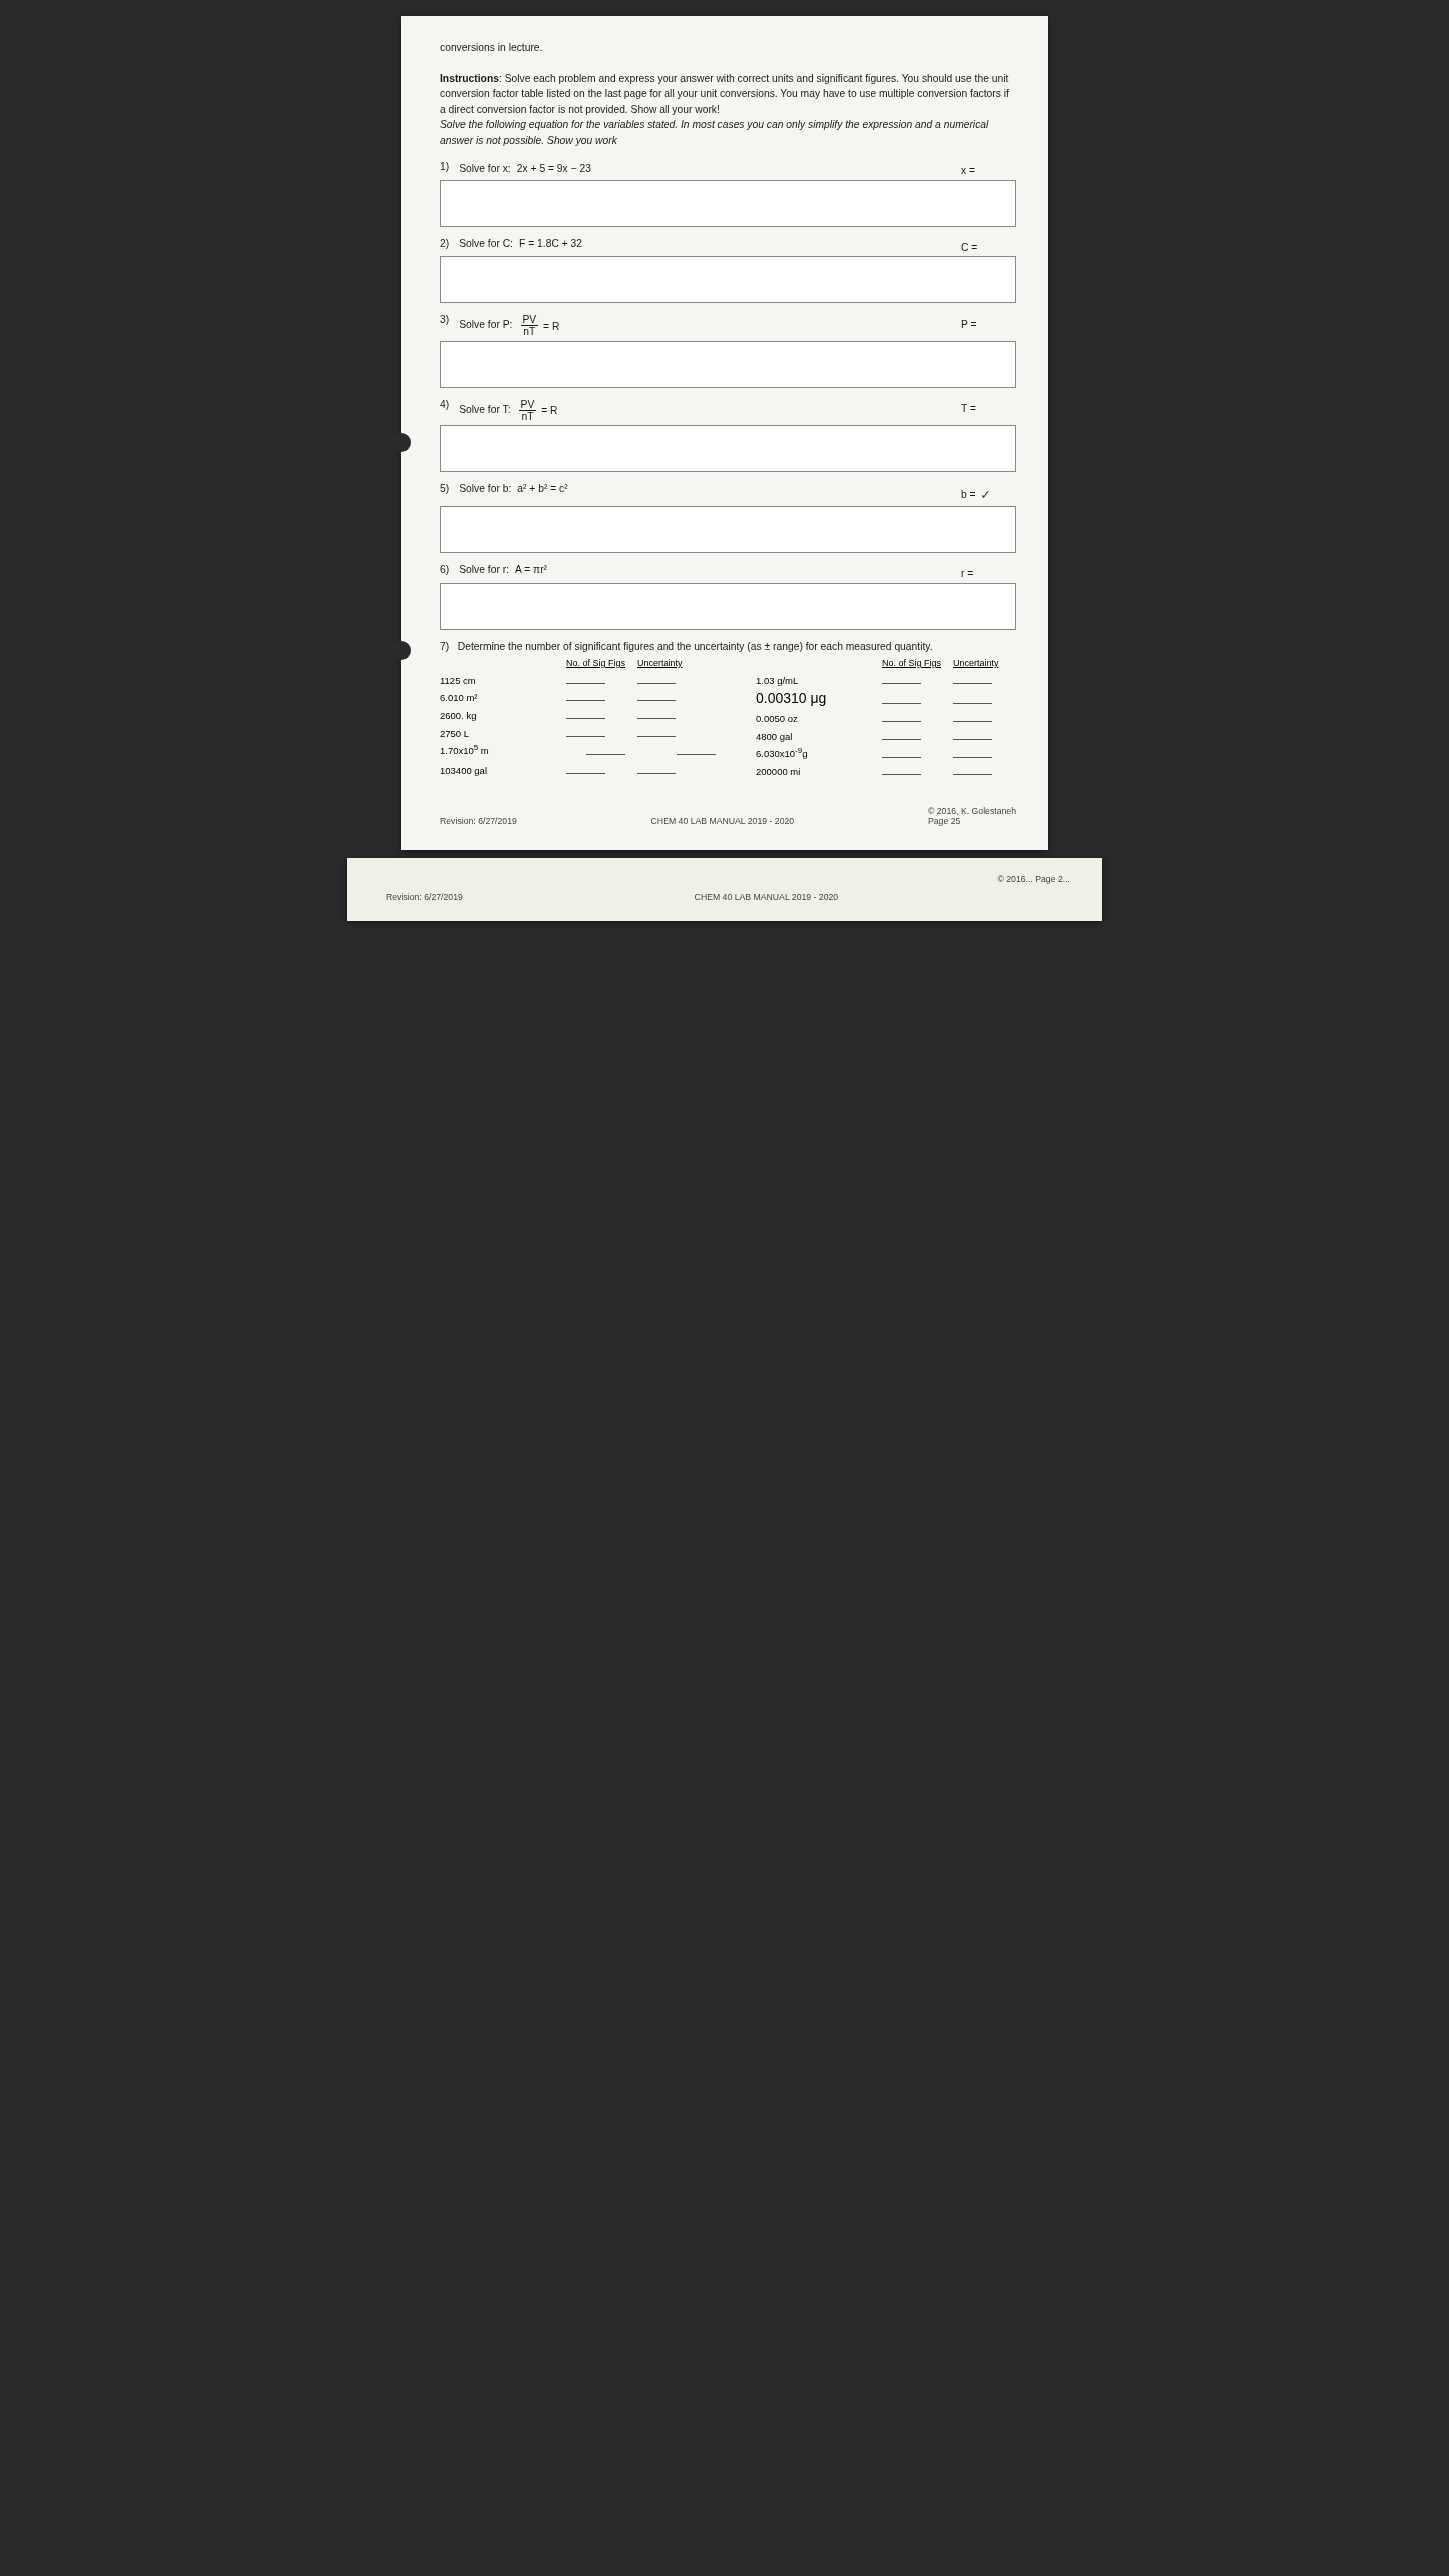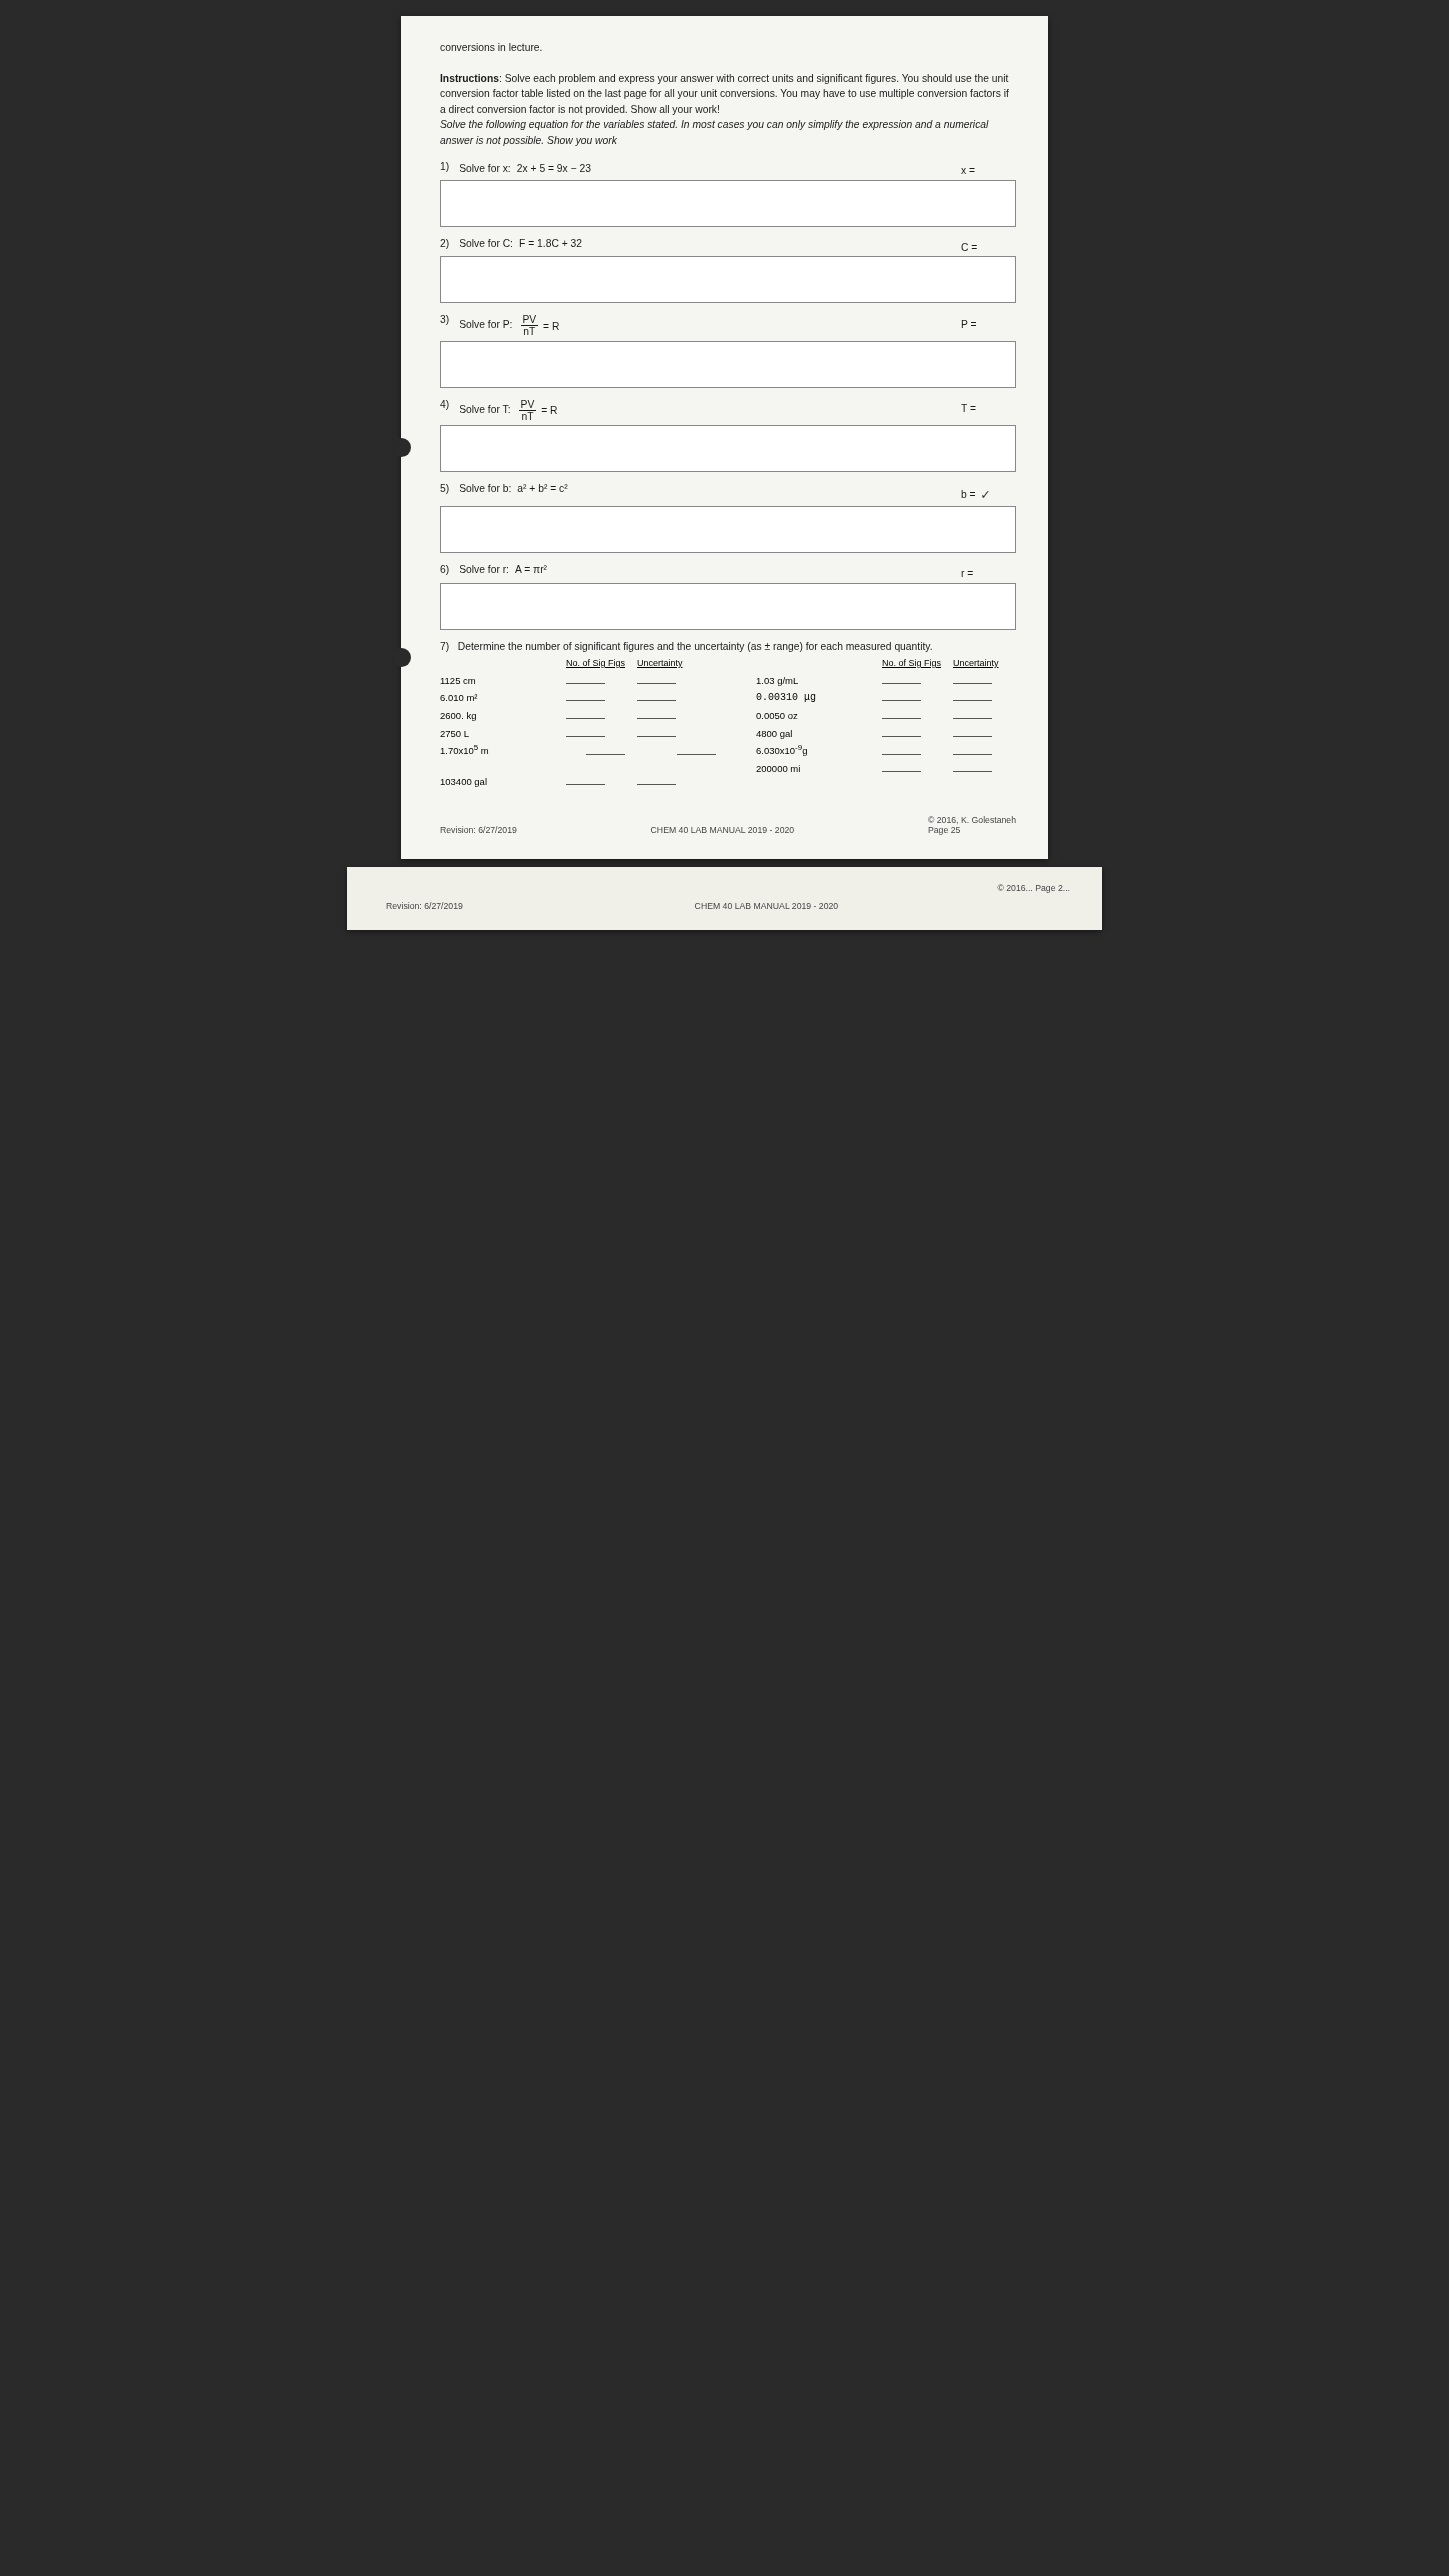--- a/index.html
+++ b/index.html
@@ -308,40 +308,40 @@
         <div style="display:grid; grid-template-columns:126px 71px 71px; align-items:end; margin-bottom:4.7px;">
           <span style="font-size:9.5px;">2600. kg</span>
           <span><span class="blank"></span></span>
           <span><span class="blank"></span></span>
         </div>
         <div style="display:grid; grid-template-columns:126px 71px 71px; align-items:end; margin-bottom:4.7px;">
           <span style="font-size:9.5px;">2750 L</span>
           <span><span class="blank"></span></span>
           <span><span class="blank"></span></span>
         </div>
-        <div style="display:grid; grid-template-columns:126px 71px 71px; align-items:end; margin-bottom:17px;gap:20px;">
+        <div style="display:grid; grid-template-columns:126px 71px 71px; align-items:end; margin-bottom:6px;gap:20px;">
           <span style="font-size:9.5px;">1.70x10<sup>5</sup> m</span>
           <span><span class="blank"></span></span>
           <span><span class="blank"></span></span>
         </div>
         <div style="display:grid; grid-template-columns:126px 71px 71px; align-items:end; margin-bottom:4.7px;">
           <span style="font-size:9.5px;">103400 gal</span>
           <span><span class="blank"></span></span>
           <span><span class="blank"></span></span>
         </div>
       </div>
 
       <div>
         <div style="display:grid; grid-template-columns:126px 71px 71px; align-items:end; margin-bottom:4.7px;">
           <span style="font-size:9.5px;">1.03 g/mL</span>
           <span><span class="blank"></span></span>
           <span><span class="blank"></span></span>
         </div>
         <div style="display:grid; grid-template-columns:126px 71px 71px; align-items:end; margin-bottom:4.7px;">
-          <span style="font-size:10px;font-family:Liberation Mono, monospace;">0.00310 μg</span>
+          <span style="font-size:14px;">0.00310 μg</span>
           <span><span class="blank"></span></span>
           <span><span class="blank"></span></span>
         </div>
         <div style="display:grid; grid-template-columns:126px 71px 71px; align-items:end; margin-bottom:4.7px;">
           <span style="font-size:9.5px;">0.0050 oz</span>
           <span><span class="blank"></span></span>
           <span><span class="blank"></span></span>
         </div>
         <div style="display:grid; grid-template-columns:126px 71px 71px; align-items:end; margin-bottom:4.7px;">
           <span style="font-size:9.5px;">4800 gal</span>

